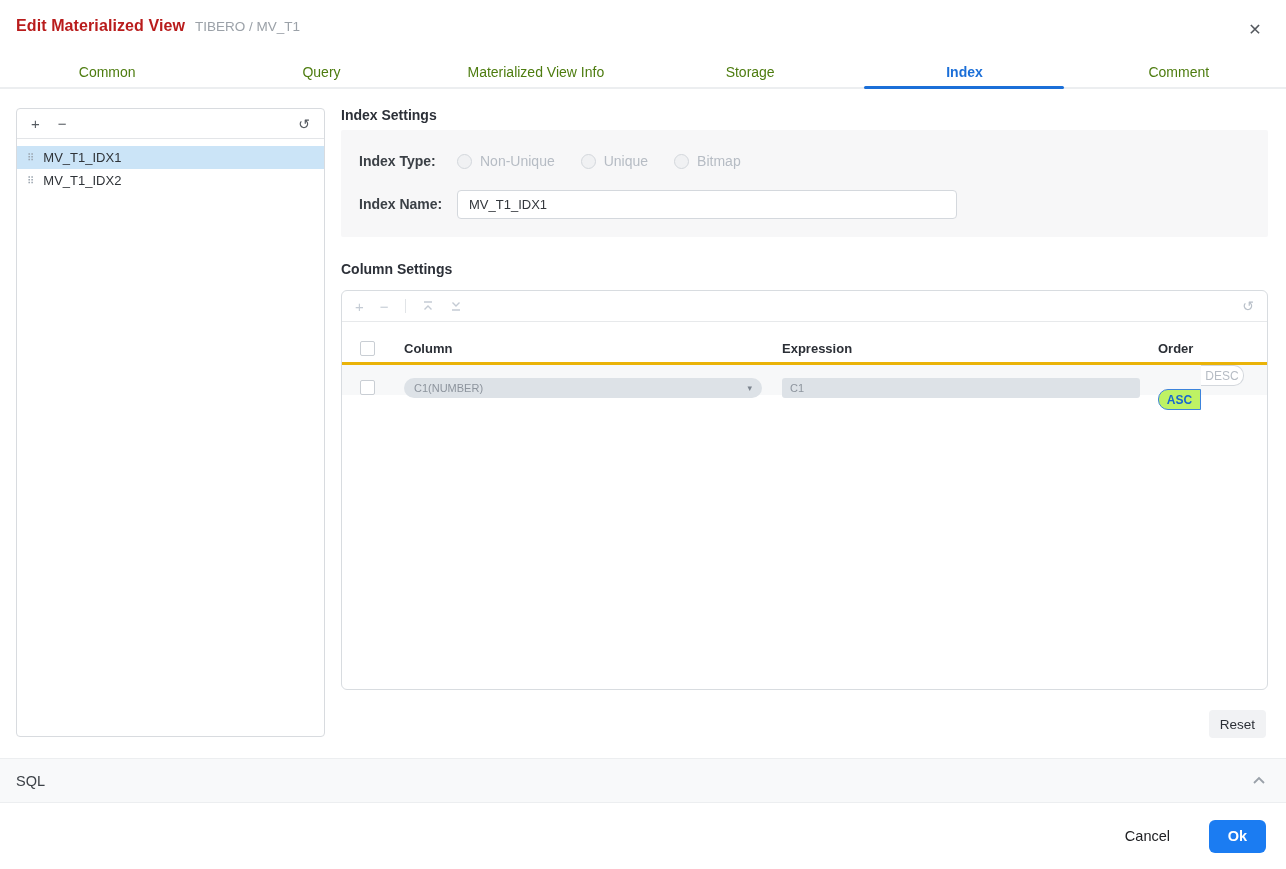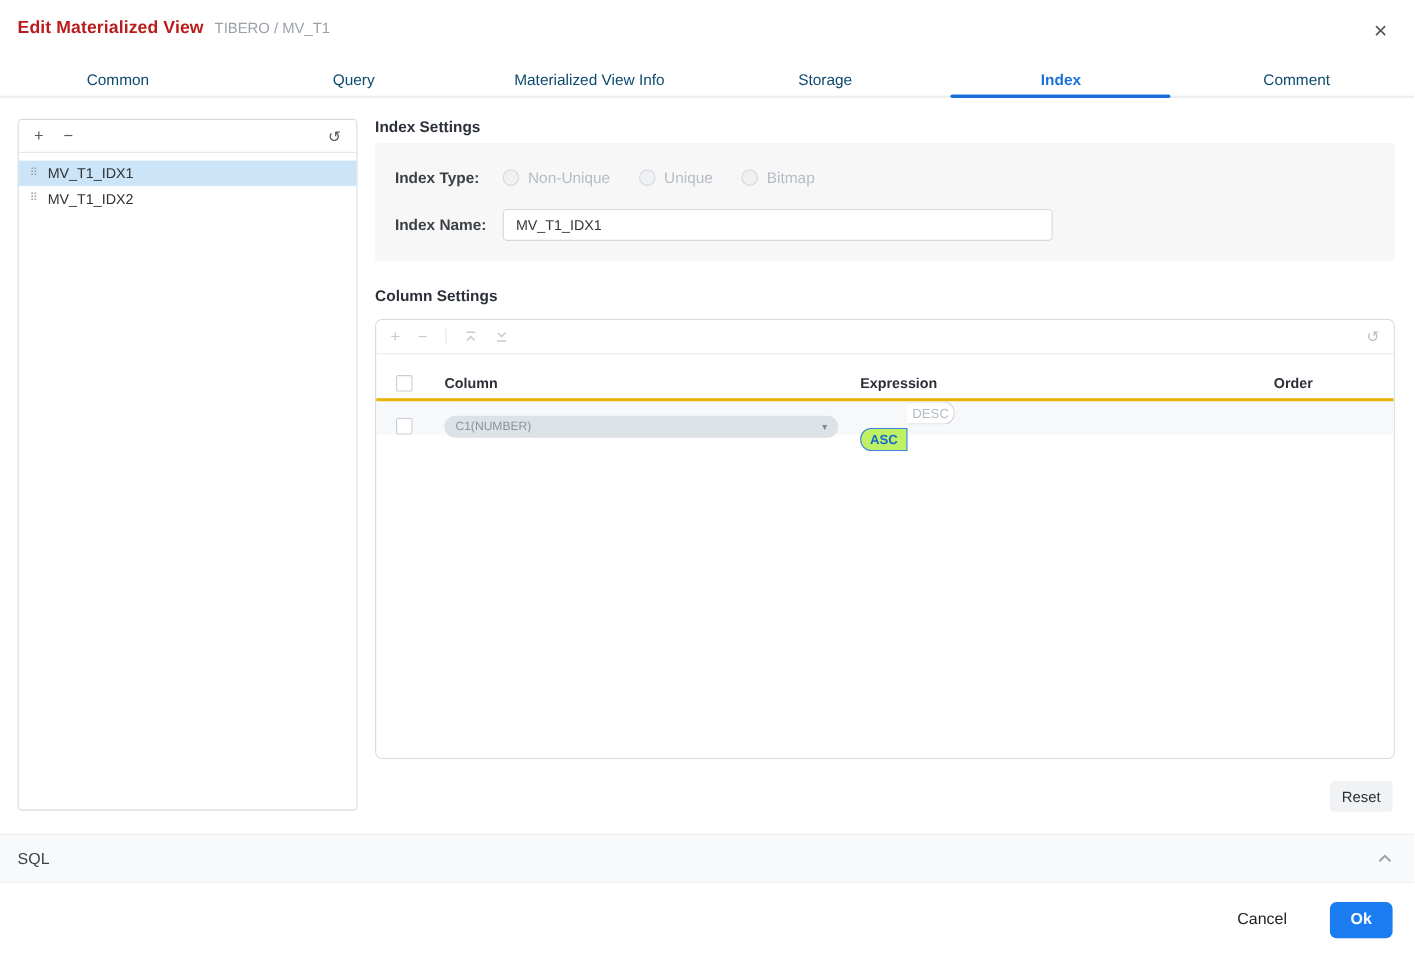--- a/index.html
+++ b/index.html
@@ -22,21 +22,21 @@
     font-size:16px; color:#55595f; cursor:pointer; background:none; border:none;
   }
 
   
   .tabbar {
     position:absolute; left:0; top:58px; width:1286px; height:31px;
     display:flex; border-bottom:2px solid #eceef0; background:#fff;
   }
   .tab {
     flex:1; position:relative; text-align:center; line-height:29px;
-    font-size:14px; color:#0c4a6e; cursor:pointer;
+    font-size:14px; color:#4d7c0f; cursor:pointer;
   }
   .tab.active { color:#1b6fd8; font-weight:600; }
   .tab.active::after {
     content:""; position:absolute; left:50%; transform:translateX(-50%);
     bottom:-2px; width:200px; height:3px; background:#1b6fd8; border-radius:2px;
   }
 
   
   .list-panel {
     position:absolute; left:16px; top:108px; width:309px; height:629px;
@@ -268,20 +268,23 @@
     <span class="hdr">Expression</span>
     <span class="hdr">Order</span>
   </div>
 
   <div class="grid-row tbl-row">
     <span class="checkbox"></span>
     <div class="cell-dd">
       <span>C1(NUMBER)</span>
       <span class="caret">▾</span>
     </div>
+    <div class="cell-expr">
+      <span>C1</span>
+    </div>
     <div class="order-seg">
       <button class="seg-btn asc">ASC</button>
       <button class="seg-btn desc">DESC</button>
     </div>
   </div>
 </div>
 
 <button class="reset-btn">Reset</button>
 
 <div class="sql-bar">

